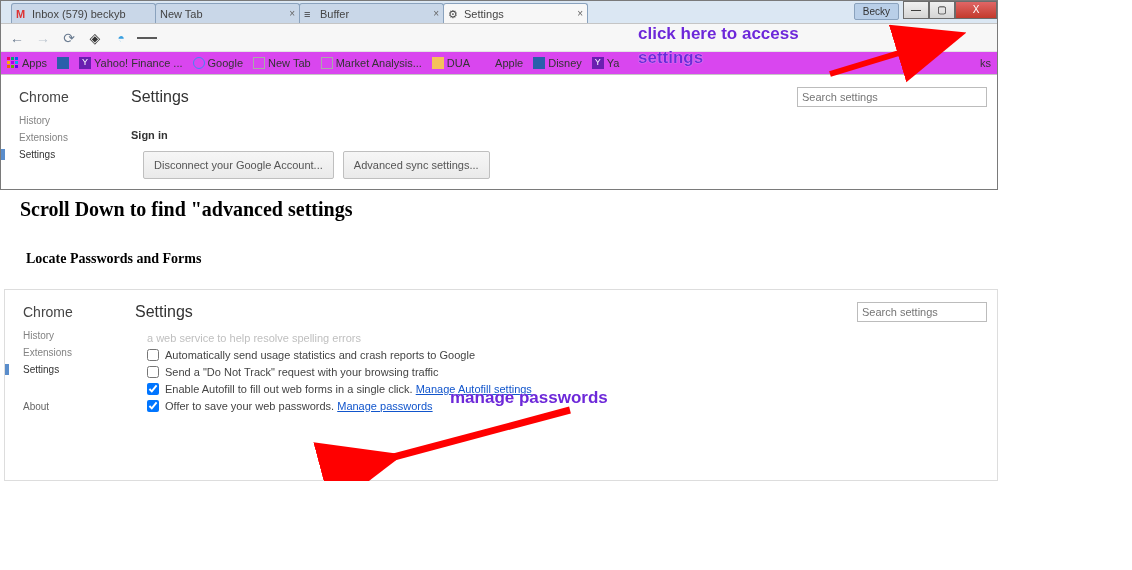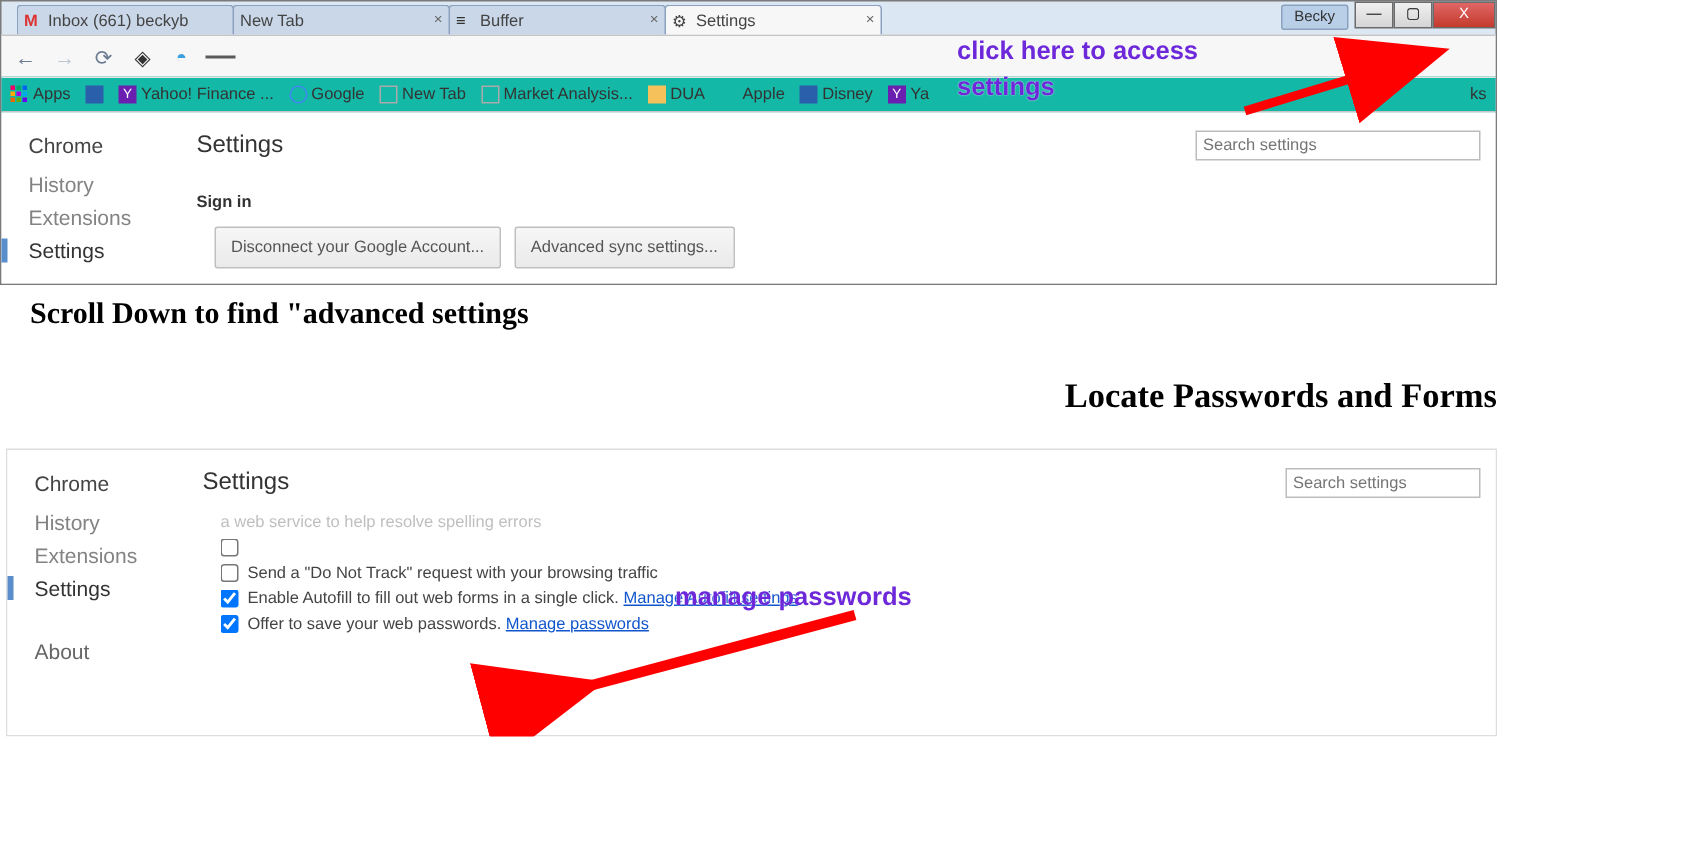--- a/index.html
+++ b/index.html
@@ -29,45 +29,45 @@
   }
   .winbox button.close { background: linear-gradient(#e06666,#c33a2c); color: #fff; width: 42px; }
 
   .toolbar { background: #f7f7f7; height: 28px; display: flex; align-items: center; padding: 0 6px; gap: 6px; border-top: 1px solid #c5c5c5; }
   .navbtn { width: 20px; height: 20px; border: none; background: transparent; color: #6b7c91; font-size: 14px; }
   .omni { flex: 1; height: 22px; border: 1px solid #cfcfcf; border-radius: 2px; background: #fff; display: flex; align-items: center; padding: 0 4px; font-size: 12px; color: #555; }
   .omni .docicon { width: 12px; height: 14px; border: 1px solid #aaa; margin-right: 4px; }
   .tbicon { width: 20px; height: 20px; display: flex; align-items: center; justify-content: center; }
   .hamburger span { display: block; width: 14px; height: 2px; background: #5a5a5a; margin: 2px 0; }
 
-  .bmbar { background: #14b8a6; height: 24px; display: flex; align-items: center; padding: 0 6px; gap: 10px; font-size: 11px; color: #333; border-top: 1px solid #e3e3e3; border-bottom: 1px solid #c5c5c5; }
+  .bmbar { background: #d946ef; height: 24px; display: flex; align-items: center; padding: 0 6px; gap: 10px; font-size: 11px; color: #333; border-top: 1px solid #e3e3e3; border-bottom: 1px solid #c5c5c5; }
   .bm { display: flex; align-items: center; gap: 3px; }
   .bm .ico { width: 12px; height: 12px; }
 
   
   .settingspane { display: flex; background: #fff; min-height: 110px; }
   .side { width: 112px; padding: 14px 0 6px 18px; font-size: 12px; }
   .side .hd { font-size: 14px; color: #444; margin-bottom: 10px; }
-  .side .item { color: #838383; margin: 6px 0; font-size: 14px; }
+  .side .item { color: #838383; margin: 6px 0; font-size: 10px; }
   .side .item.sel { color: #333; border-left: 4px solid #5a8dcb; margin-left: -18px; padding-left: 14px; }
   .main { flex: 1; padding: 12px 10px 6px 18px; font-size: 11px; color: #444; }
   .main .title { font-size: 16px; color: #333; margin-bottom: 10px; display: flex; align-items: center; }
   .searchset { margin-left: auto; width: 190px; height: 20px; border: 1px solid #bcbcbc; font-size: 11px; padding: 0 4px; color: #888; }
   .main h4 { font-size: 11px; font-weight: bold; margin: 22px 0 4px; color: #333; }
   .desc { color: #6b6b6b; }
   .lnk { color: #1155cc; text-decoration: underline; }
   .btnlite { background: linear-gradient(#f6f6f6,#eaeaea); border: 1px solid #bfbfbf; color: #555; font-size: 11px; padding: 7px 10px; margin-right: 6px; border-radius: 2px; }
 
   .cb { display: flex; align-items: center; gap: 6px; margin: 5px 0 5px 12px; }
   .cb input { width: 12px; height: 12px; }
 
   
   .blackh { font-family: "Times New Roman", serif; font-weight: bold; color: #000; padding: 8px 0 8px 20px; }
   #h1 { font-size: 20px; }
-  #h2 { font-size: 23px; padding-left: 12px; padding-top: 22px; text-align: right; }
+  #h2 { font-size: 14px; padding-left: 26px; padding-top: 22px; }
 
   
   .callout { position: absolute; color: #6d28d9; font-weight: bold; font-size: 17px; font-family: Arial, sans-serif; text-shadow: 0 0 1px #fff; pointer-events: none; }
 
   .container { position: relative; width: 998px; }
 
   
   .shot2 { border: 1px solid #ddd; margin-left: 4px; }
   .shot2 .settingspane { min-height: 190px; }
 
@@ -76,21 +76,21 @@
 </head>
 <body>
 
 <div class="container">
 
   <div class="chrome-window">
     <div class="title-bar">
       <div class="tabstrip">
         <div class="ttab">
           <span class="fav" style="color:#d33;font-size:11px;font-weight:bold;">M</span>
-          <span>Inbox (661)   beckyb</span>
+          <span>Inbox (579)   beckyb</span>
         </div>
         <div class="ttab">
           <span>New Tab</span>
           <span class="x">×</span>
         </div>
         <div class="ttab">
           <span class="fav" style="color:#333;">≡</span>
           <span>Buffer</span>
           <span class="x">×</span>
         </div>
@@ -223,20 +223,21 @@
       <div class="main">
         <div class="title">
           <span>Settings</span>
           <input class="searchset" style="width: 130px;" placeholder="Search settings">
         </div>
         <div class="cb" style="color:#bfbfbf;">
           <span>a web service to help resolve spelling errors</span>
         </div>
         <div class="cb">
           <input type="checkbox" style="">
+          <span>Automatically send usage statistics and crash reports to Google</span>
         </div>
         <div class="cb">
           <input type="checkbox" style="">
           <span>Send a "Do Not Track" request with your browsing traffic</span>
         </div>
 
         <div class="cb">
           <input type="checkbox" checked="" style="">
           <span><span>Enable Autofill to fill out web forms in a single click. </span><a class="lnk">Manage Autofill settings</a></span>
         </div>

